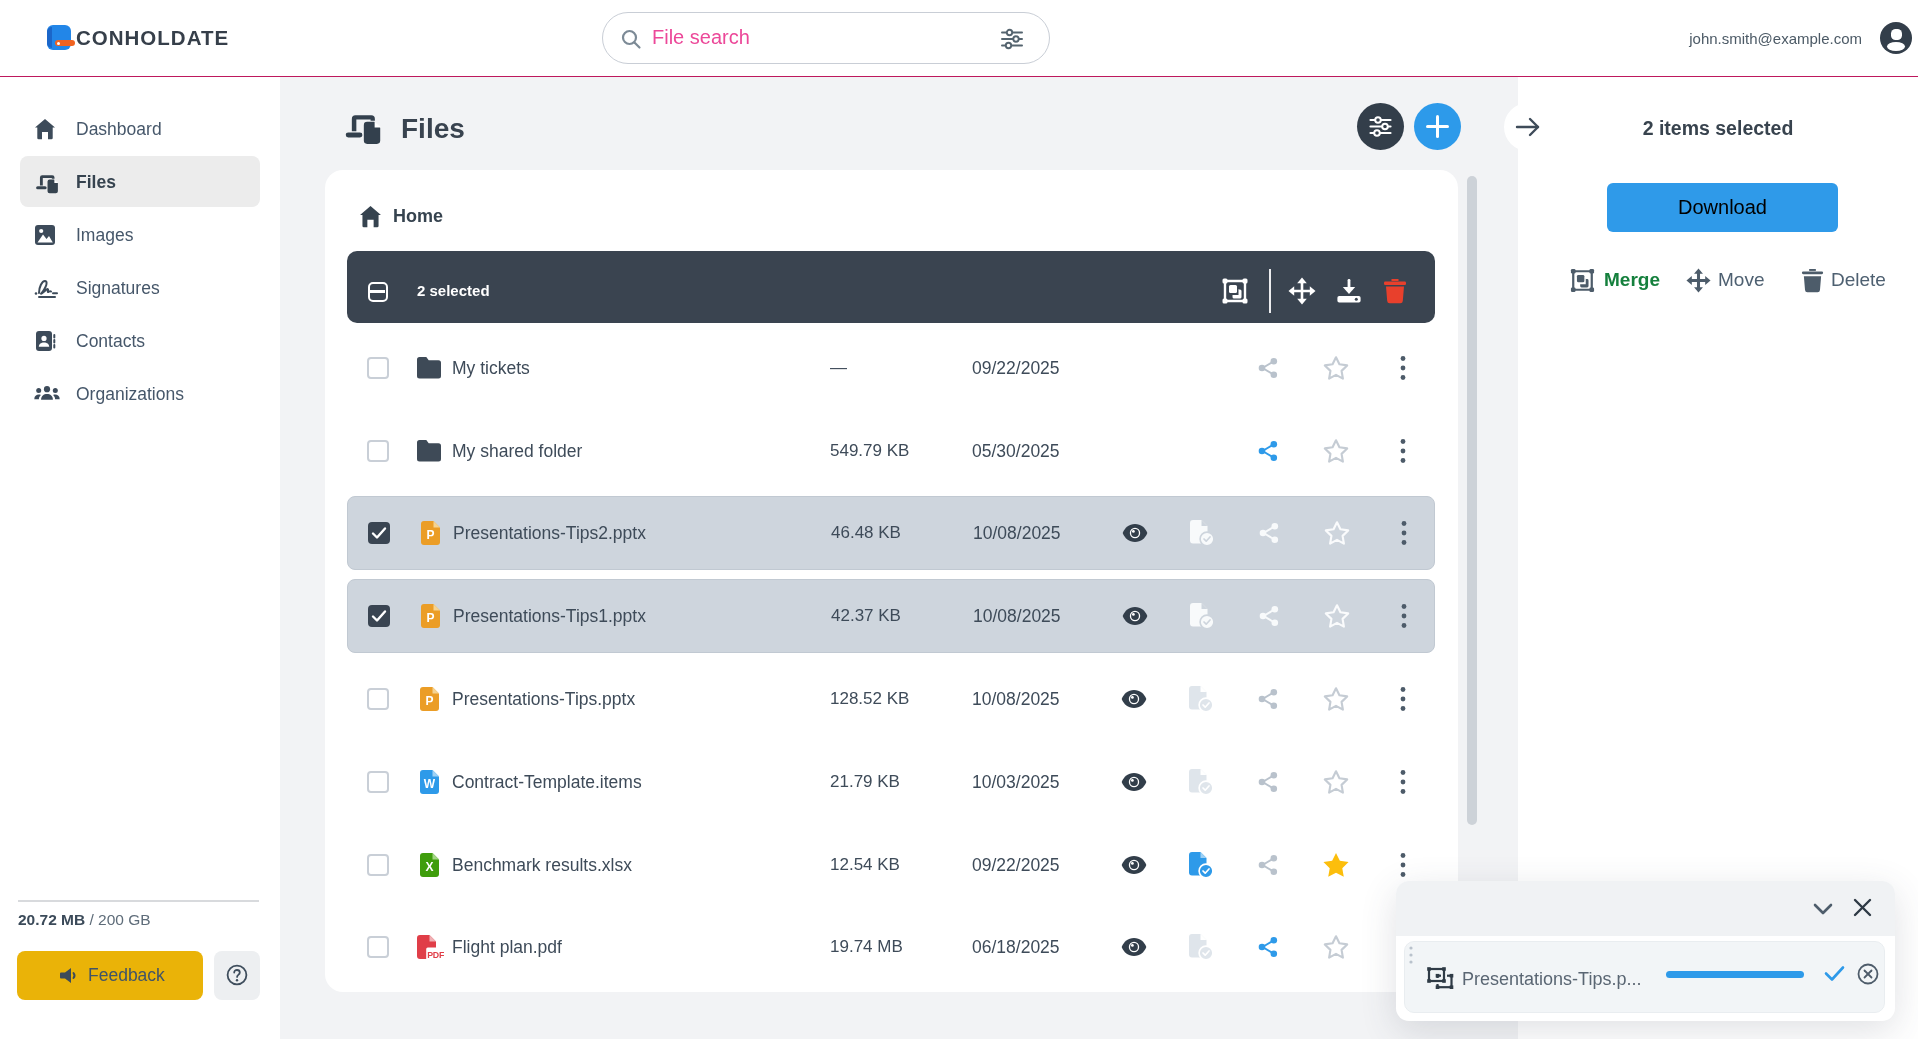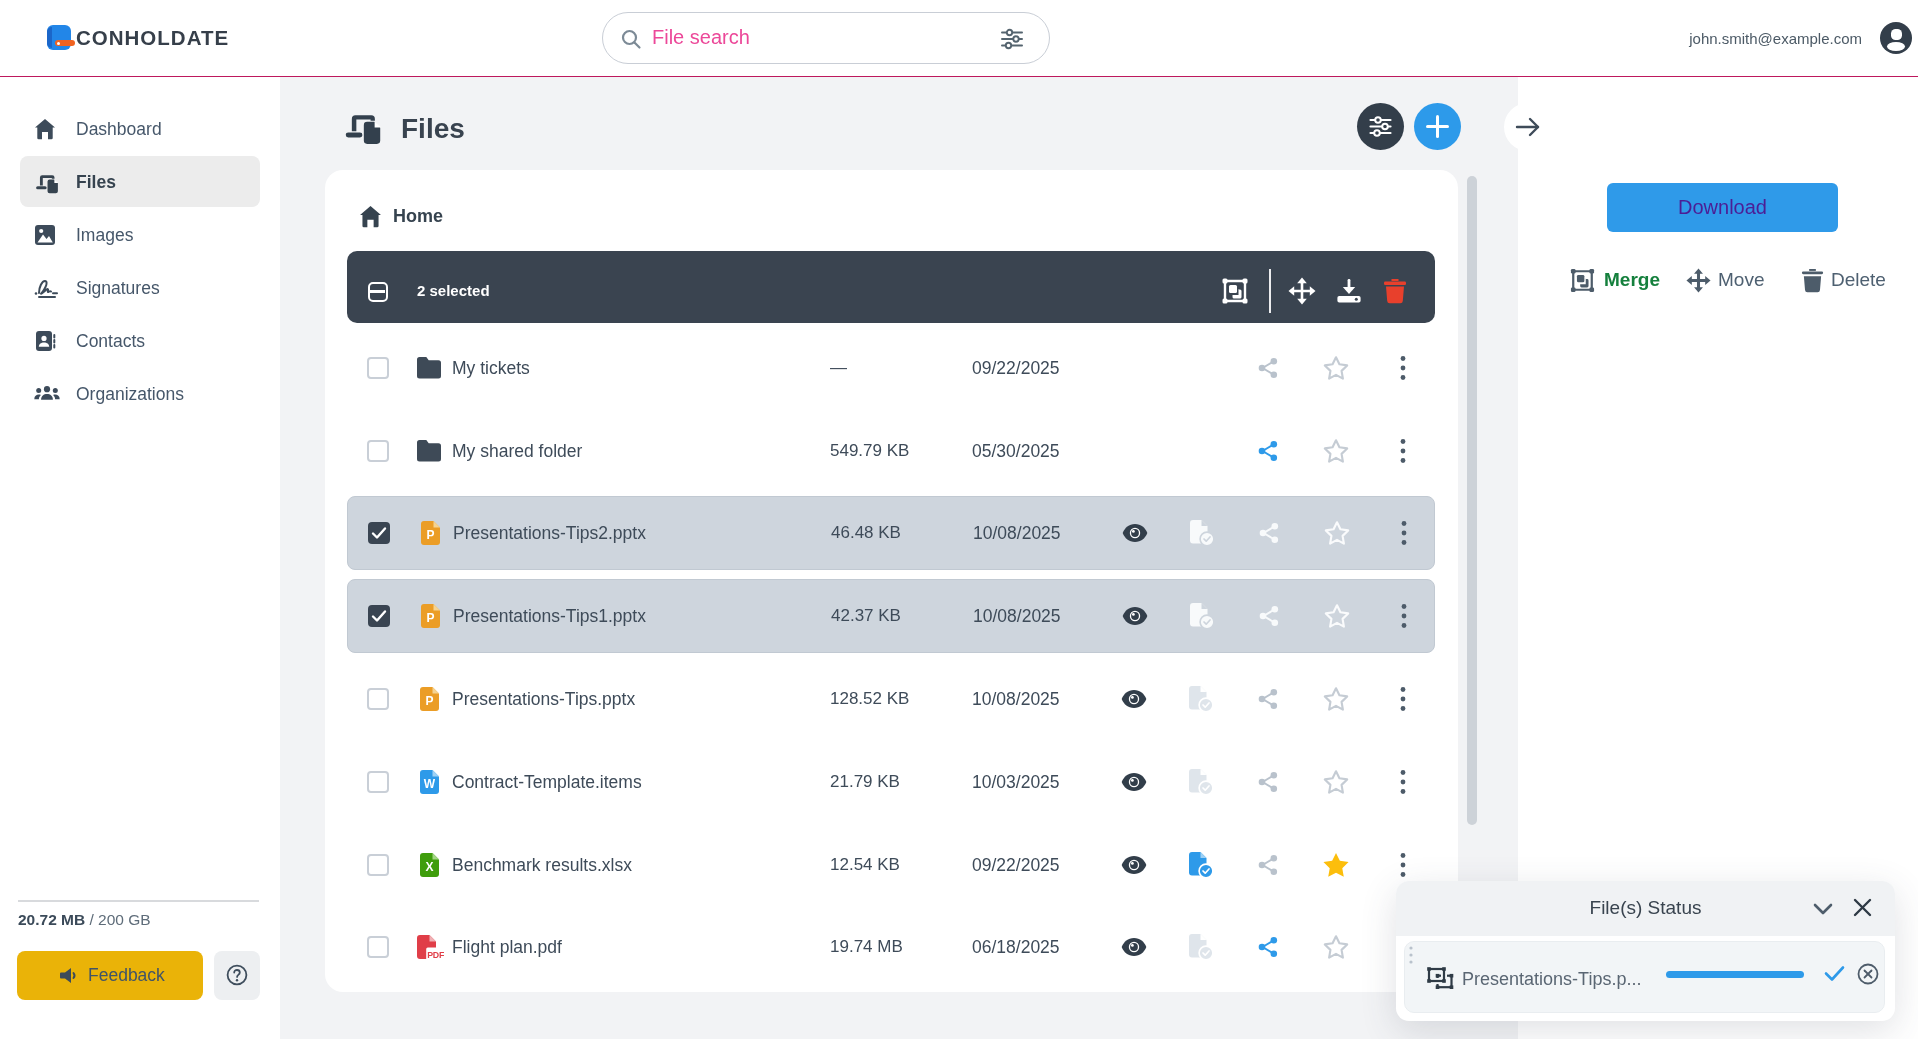--- a/index.html
+++ b/index.html
@@ -556,21 +556,22 @@
 <div class="abs" style="left:1467px;top:176px;width:10px;height:649px;background:#cdd2d8;border-radius:5px;z-index:2;"></div>
 
 <div id="rightpanel">
   <div class="abs" style="left:-14px;top:26px;width:48px;height:48px;border-radius:50%;background:#fff;"></div>
   <svg class="abs" style="left:-3px;top:39px;" width="26" height="22" viewBox="0 0 26 22">
       <g stroke="#3e4b59" stroke-width="2.4" stroke-linecap="round" stroke-linejoin="round" fill="none">
         <line x1="2" y1="11" x2="23" y2="11"></line>
         <path d="M15 3 L23 11 L15 19"></path>
       </g>
     </svg>
-  <div class="abs" style="left:89px;top:106px;width:231px;height:49px;background:#2f9ae9;border-radius:6px;color:#4c1d95;font-size:20px;text-align:center;line-height:49px;">Download</div>
+  <div class="abs" style="left:0;top:40px;width:400px;text-align:center;font-size:19.5px;font-weight:700;color:#38434e;">2 items selected</div>
+  <div class="abs" style="left:89px;top:106px;width:231px;height:49px;background:#2f9ae9;border-radius:6px;color:#000000;font-size:20px;text-align:center;line-height:49px;">Download</div>
 
   <svg class="abs" style="left:52px;top:191px;" width="25" height="25" viewBox="0 0 27 27">
     <g fill="none" stroke="#4d5c6a" stroke-width="2.4">
         <rect x="3.5" y="3.5" width="20" height="20" rx="1"></rect>
       </g>
     <g fill="#4d5c6a">
         <rect x="1" y="1" width="5" height="5" rx="1.5"></rect>
         <rect x="21" y="1" width="5" height="5" rx="1.5"></rect>
         <rect x="1" y="21" width="5" height="5" rx="1.5"></rect>
         <rect x="21" y="21" width="5" height="5" rx="1.5"></rect>
@@ -595,21 +596,20 @@
         <rect x="1" y="3.5" width="22" height="3" rx="1.2"></rect>
         <path d="M8.5 1 h7 v2 h-7 z"></path>
         <path d="M3 8.5 h18 l-1.2 14.5 a2.5 2.5 0 0 1 -2.5 2.3 h-10.6 a2.5 2.5 0 0 1 -2.5 -2.3 z"></path>
       </g>
     </svg>
   <div class="abs" style="left:313px;top:192px;font-size:19px;color:#4e6071;">Delete</div>
 </div>
 
 <div class="abs" style="left:1396px;top:881px;width:499px;height:140px;background:#fff;border-radius:13px;box-shadow:0 10px 36px rgba(60,70,85,.16);z-index:10;overflow:hidden;">
   <div class="abs" style="left:0;top:0;width:499px;height:55px;background:#f0f2f4;"></div>
-  <div class="abs" style="left:0;top:16px;width:499px;text-align:center;font-size:19px;color:#39444f;">File(s) Status</div>
   <svg class="abs" style="left:416px;top:19px;" width="22" height="18" viewBox="0 0 22 18">
       <path d="M3 5 L11 13 L19 5" fill="none" stroke="#4e5d6b" stroke-width="2.6" stroke-linecap="round" stroke-linejoin="round"></path>
     </svg>
   <svg class="abs" style="left:456px;top:16px;" width="21" height="21" viewBox="0 0 21 21">
       <g stroke="#2f3a45" stroke-width="2.4" stroke-linecap="round">
         <line x1="3" y1="3" x2="18" y2="18"></line>
         <line x1="18" y1="3" x2="3" y2="18"></line>
       </g>
     </svg>
   <div class="abs" style="left:8px;top:60px;width:481px;height:72px;background:#f2f5f7;border:1px solid #e9edf0;border-radius:10px;">

